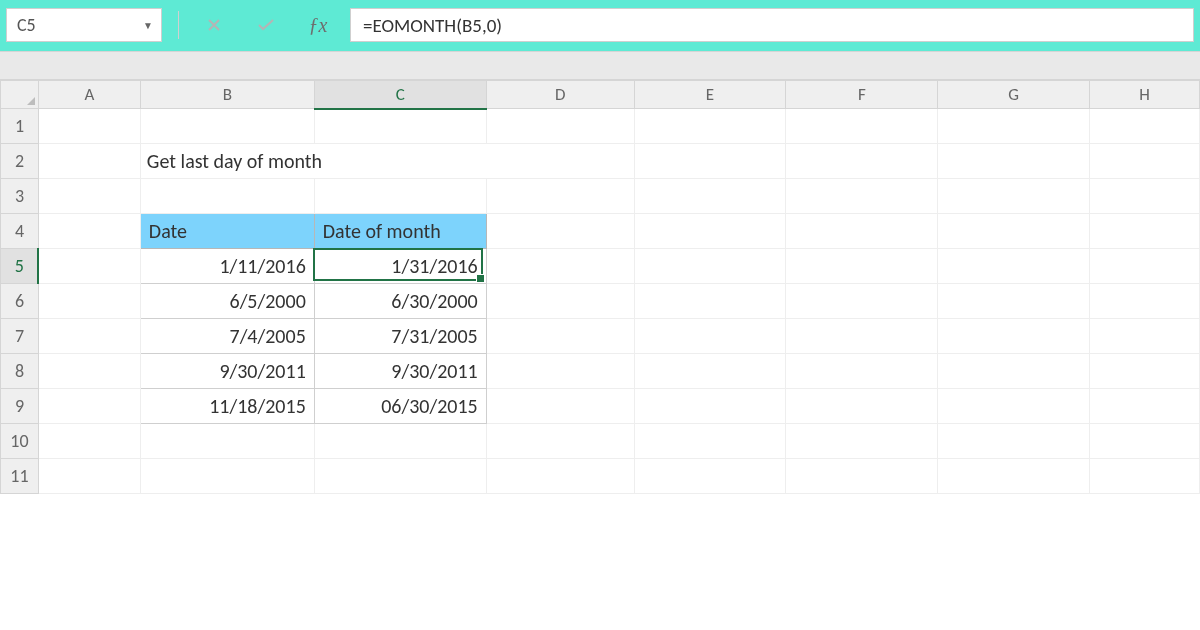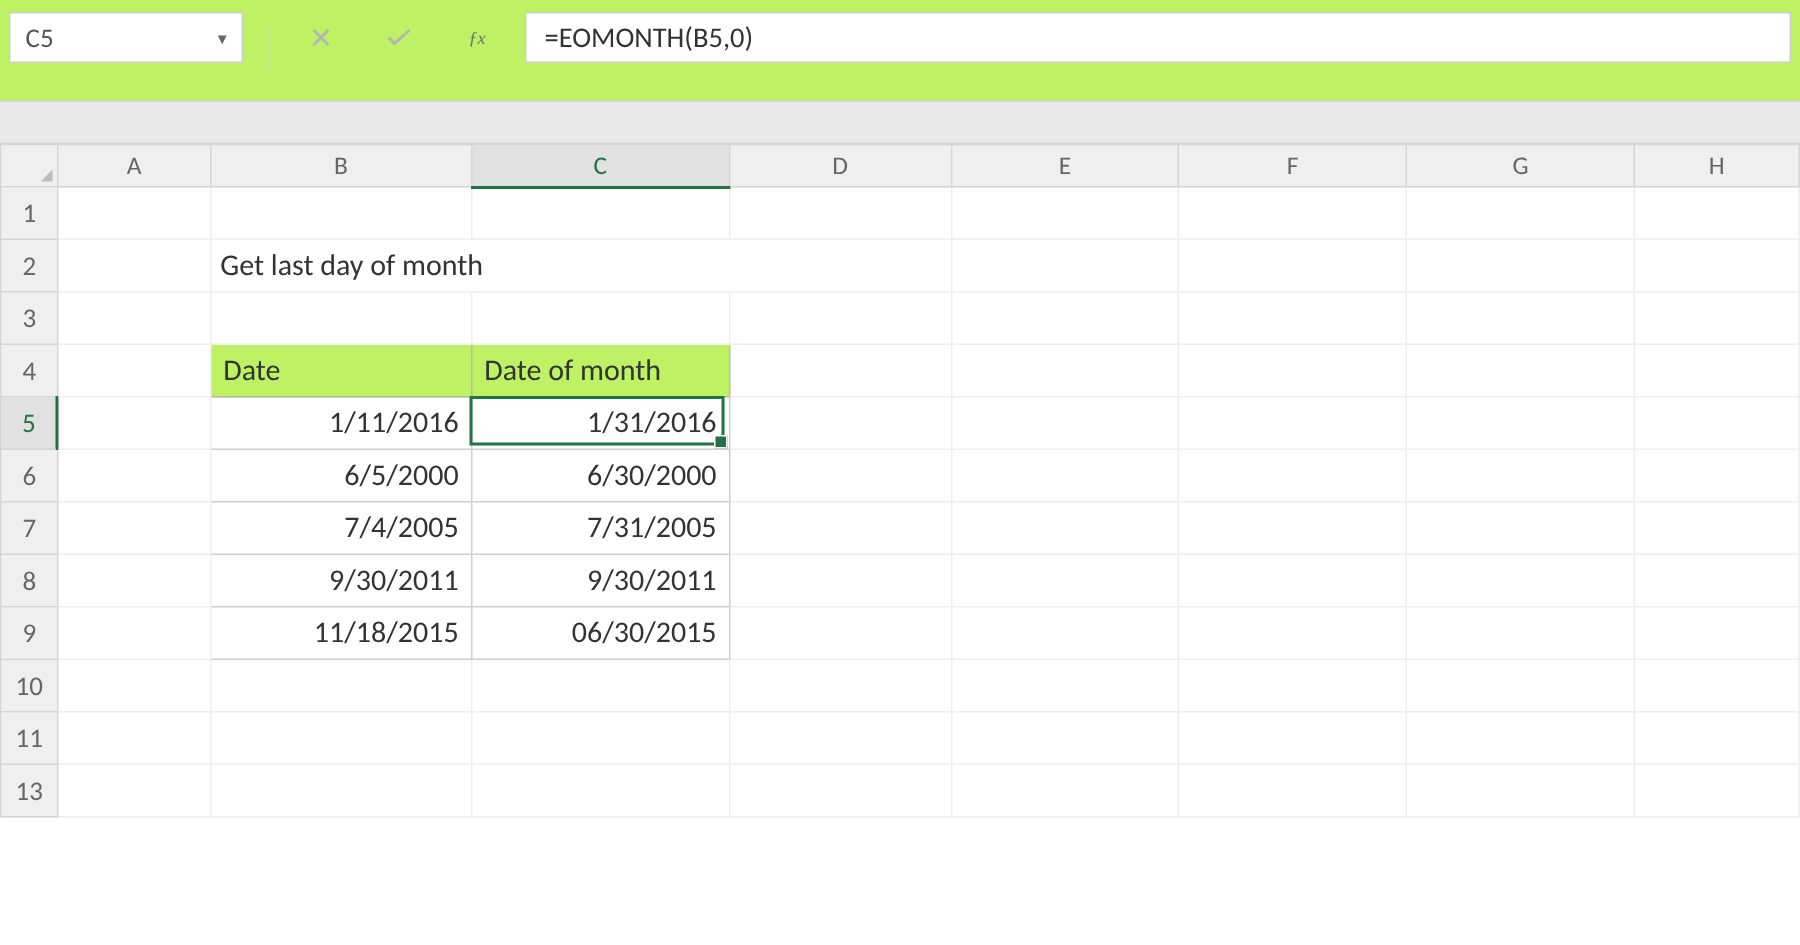--- a/index.html
+++ b/index.html
@@ -11,23 +11,23 @@
     height: 630px;
     overflow: hidden;
     font-size: 18px;
     color: #333;
   }
 
   
   .formula-bar {
     display: flex;
     align-items: stretch;
-    background: #bef264;
+    background: #5eead4;
     border-bottom: 1px solid #d5d5d5;
-    height: 68px;
+    height: 52px;
     padding: 8px 6px 10px 6px;
     gap: 12px;
   }
   .name-box {
     display: flex;
     align-items: center;
     background: #fff;
     border: 1px solid #cfcfcf;
     width: 156px;
     height: 34px;
@@ -53,21 +53,21 @@
   .fb-btn {
     display: flex;
     align-items: center;
     justify-content: center;
     width: 40px;
     height: 34px;
     color: #9c9c9c;
     font-size: 18px;
     user-select: none;
   }
-  .fb-btn.fx { font-style: italic; font-family: "Cambria Math", serif; color:#6e6e6e; font-size:12px; }
+  .fb-btn.fx { font-style: italic; font-family: "Cambria Math", serif; color:#6e6e6e; font-size:20px; }
   .formula-input-wrap {
     flex: 1;
     display: flex;
     align-items: center;
     background: #fff;
     border: 1px solid #cfcfcf;
     height: 34px;
     padding-left: 10px;
   }
   .formula-input {
@@ -166,21 +166,21 @@
   }
 
   .heading-cell {
     font-weight: bold;
     color: #222;
     font-size: 21px;
     margin-left: 12px;
   }
 
   .tbl-header {
-    background: #bef264;
+    background: #7dd3fc;
     border: 1px solid #b7b7b7 !important;
     text-align: left;
     padding-left: 8px !important;
   }
   .datacell {
     border: 1px solid #cfcfcf !important;
     text-align: right;
     padding-right: 8px !important;
   }
 
@@ -373,28 +373,17 @@
           <td class="rowhead">11</td>
           <td class="cell"></td>
           <td class="cell"></td>
           <td class="cell"></td>
           <td class="cell"></td>
           <td class="cell"></td>
           <td class="cell"></td>
           <td class="cell"></td>
           <td class="cell"></td>
         </tr>
-  <tr>
-          <td class="rowhead">13</td>
-          <td class="cell"></td>
-          <td class="cell"></td>
-          <td class="cell"></td>
-          <td class="cell"></td>
-          <td class="cell"></td>
-          <td class="cell"></td>
-          <td class="cell"></td>
-          <td class="cell"></td>
-        </tr>
 </tbody>
     </table>
 
 <div class="active-cell-outline" id="active-outline" style="left: 313.281px; top: 167.5px; width: 169.922px; height: 33px;"></div>
 </div>
 
 </body></html>

